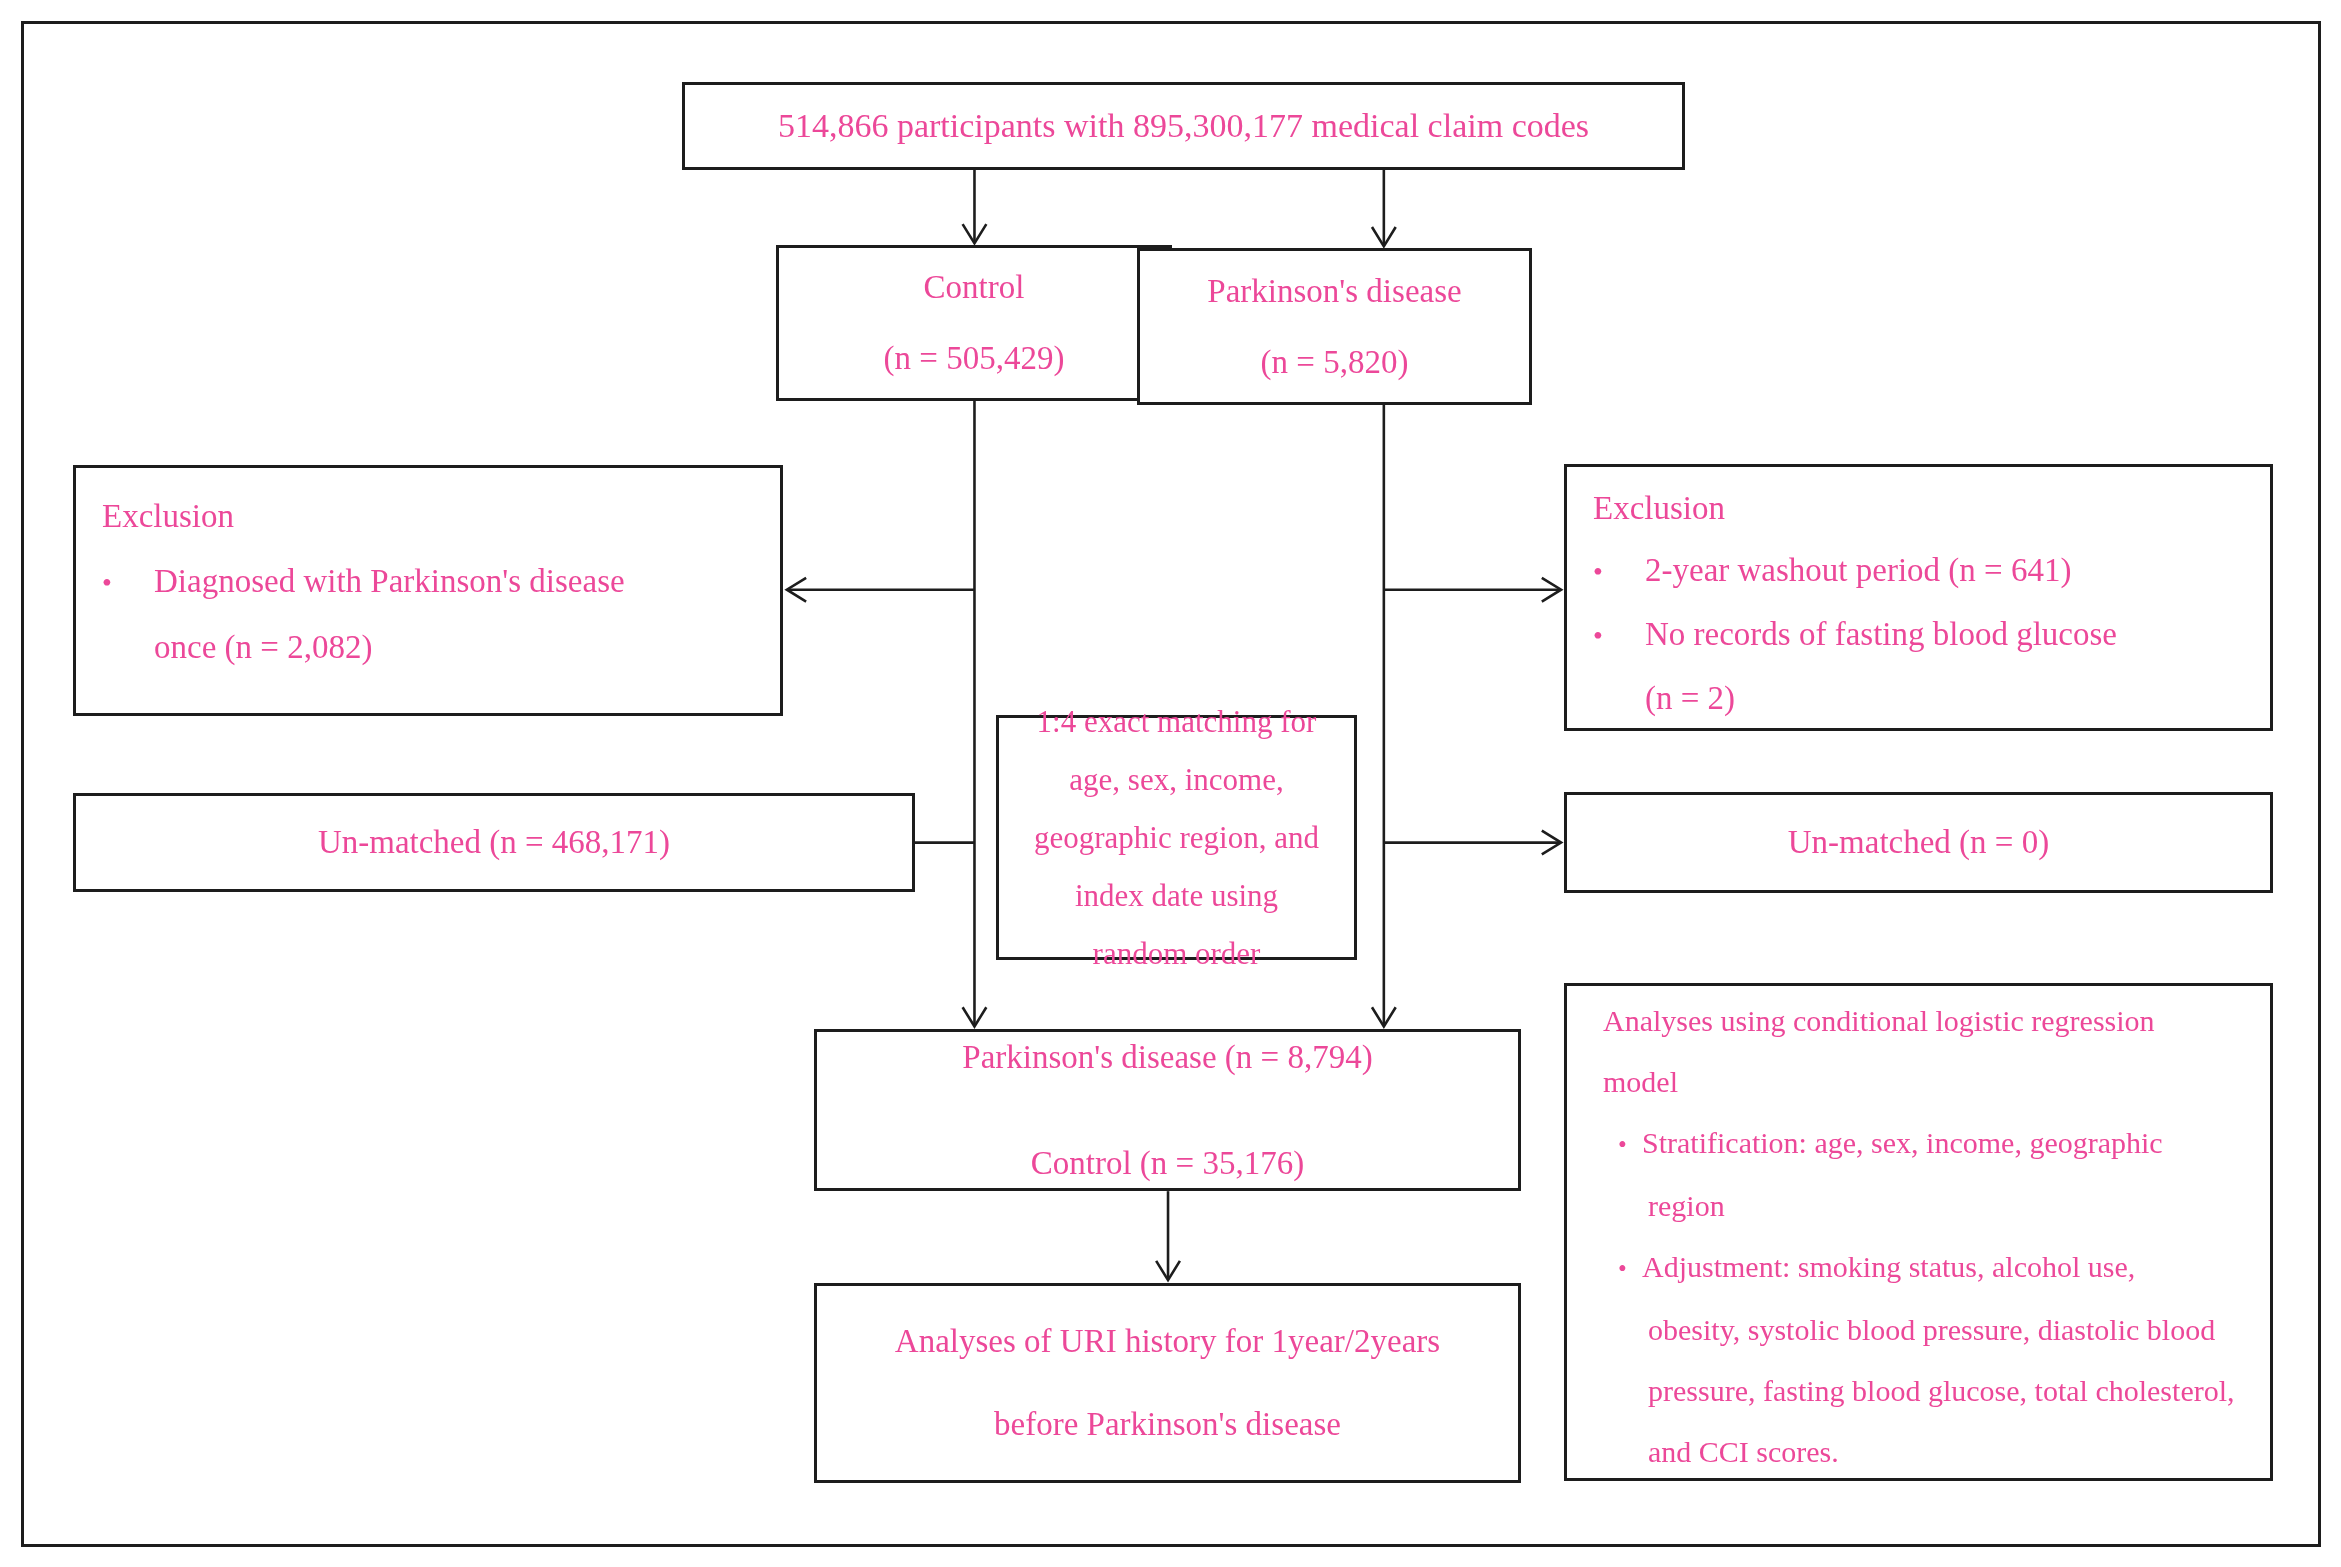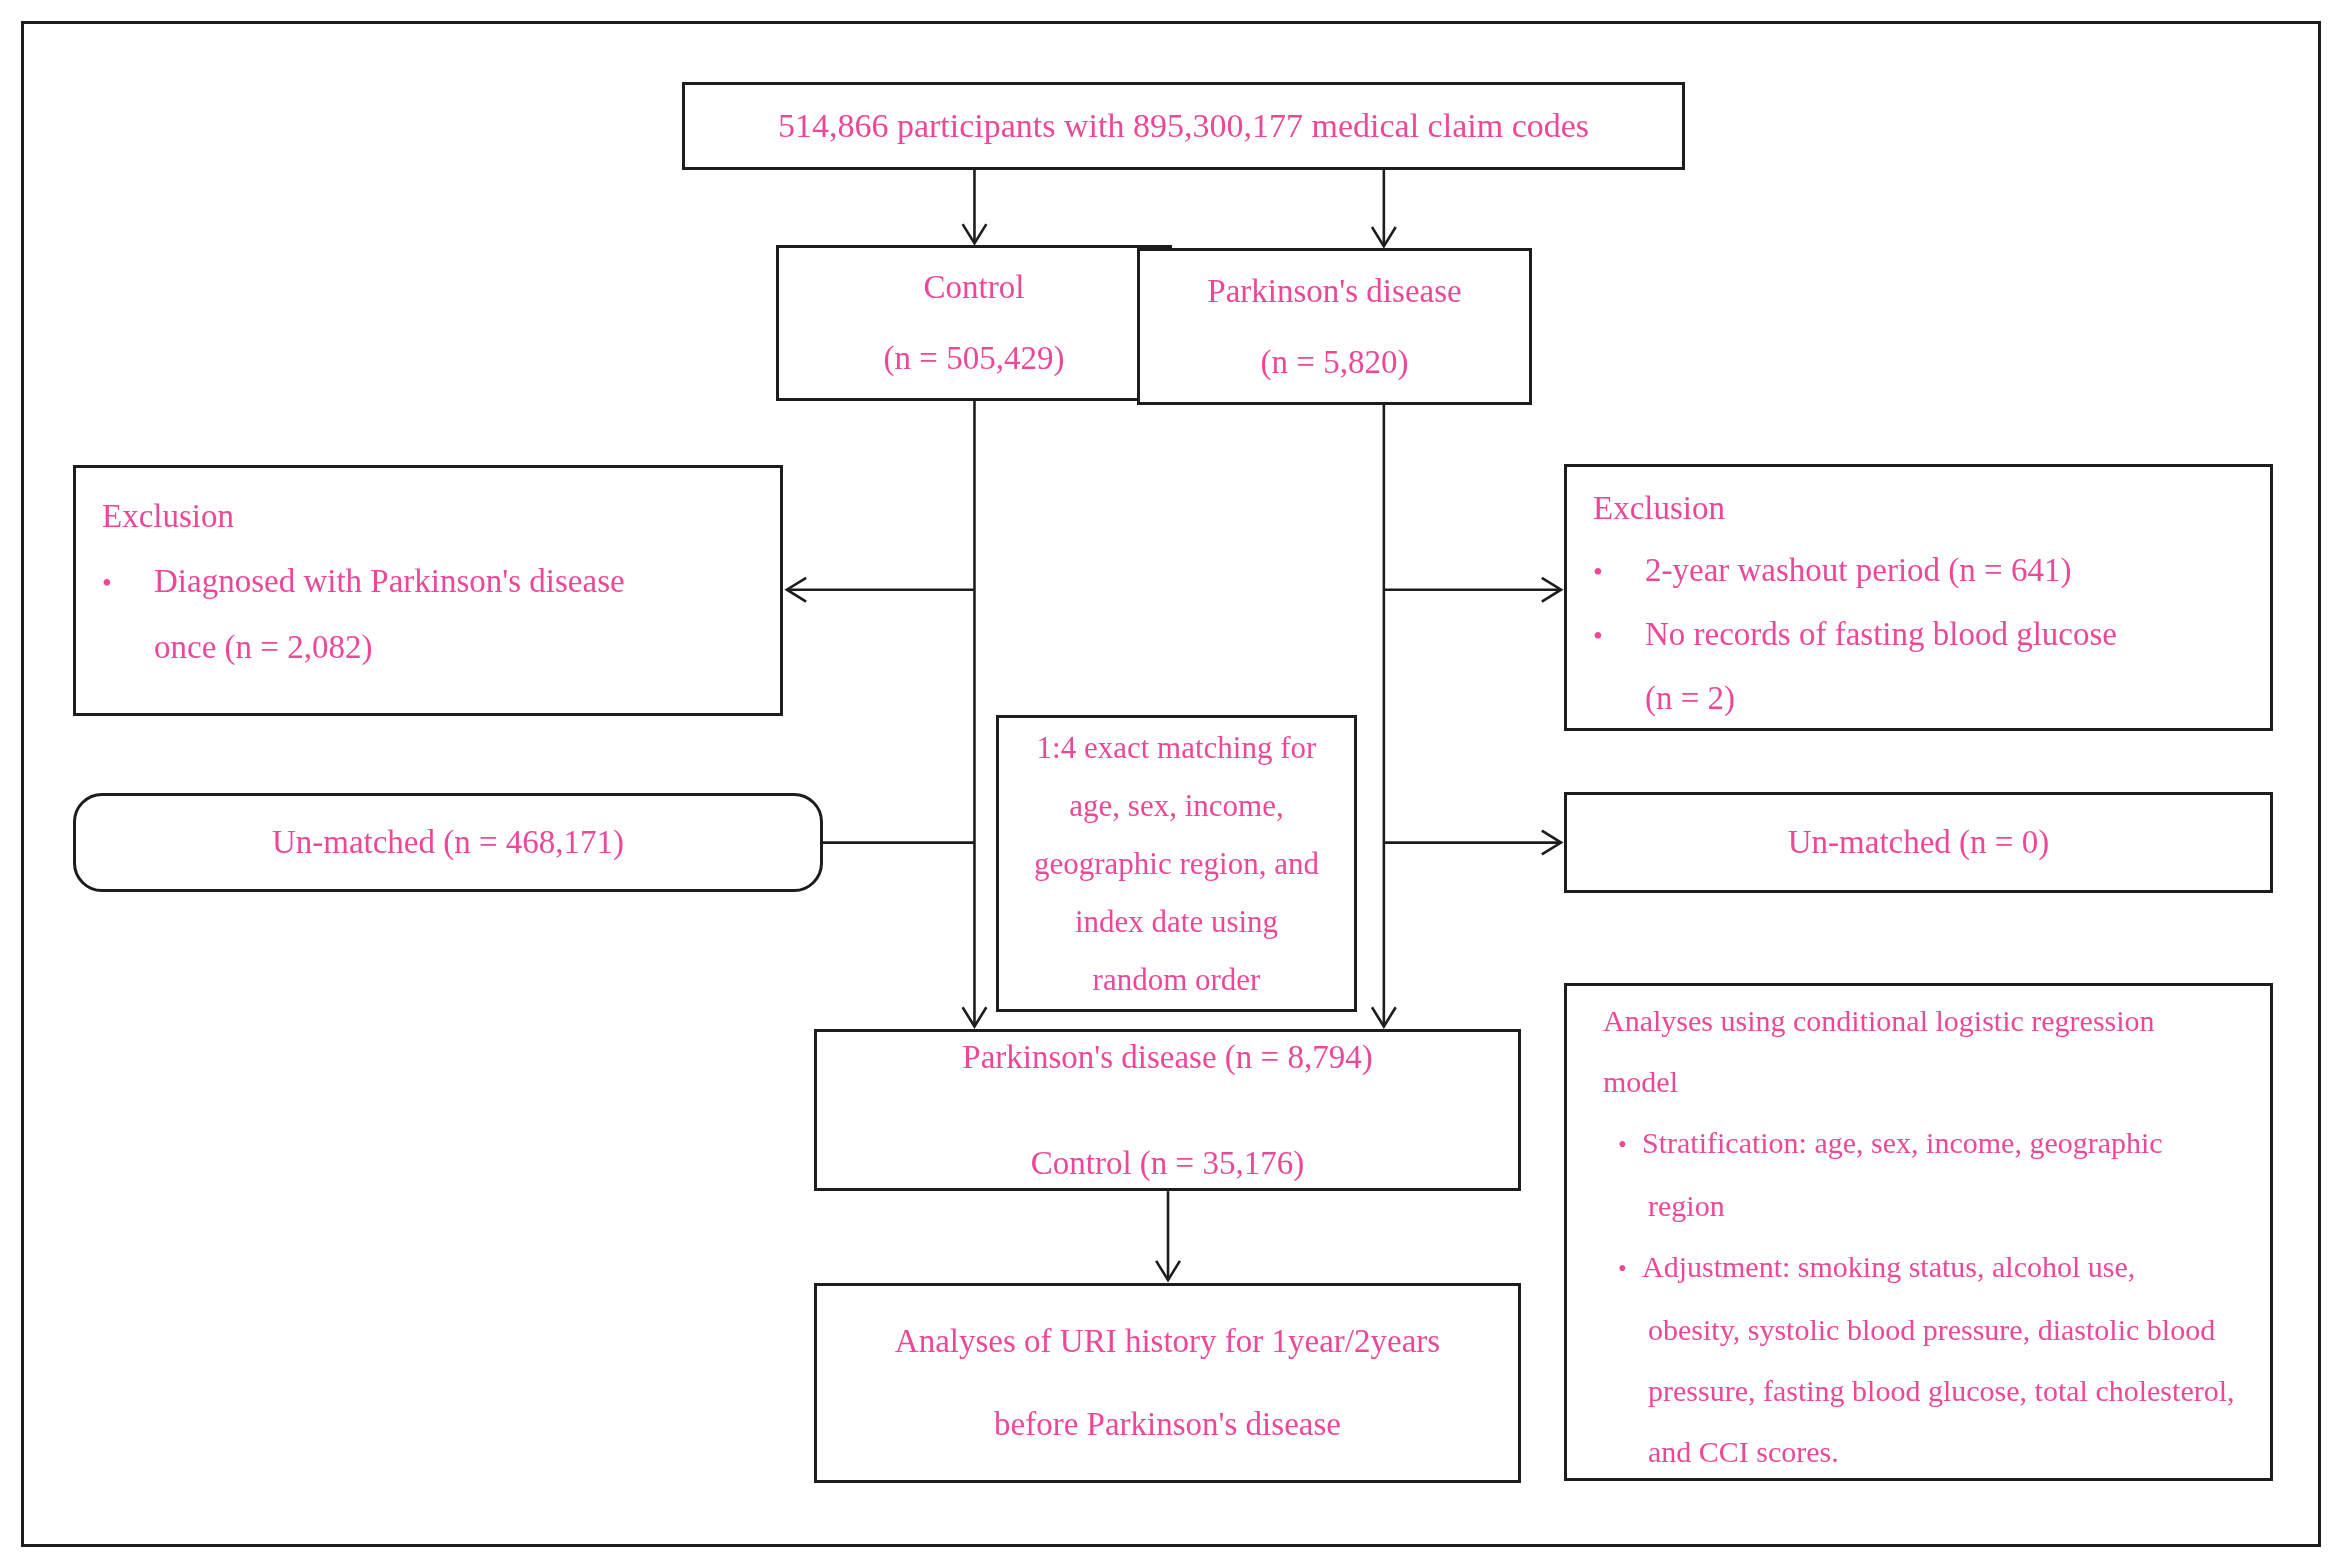--- a/index.html
+++ b/index.html
@@ -115,29 +115,29 @@
       <span class="bullet">•</span>
       <span>2-year washout period (n = 641)</span>
     </div>
     <div class="row">
       <span class="bullet">•</span>
       <span>No records of fasting blood glucose</span>
     </div>
     <div class="row cont">(n = 2)</div>
   </div>
 
-  <div class="box center-box matching-box" style="left:996px; top:715px; width:361px; height:297px;">
+  <div class="box center-box matching-box" style="left:996px; top:715px; width:361px; height:245px;">
     <span class="cline">1:4 exact matching for</span>
     <span class="cline">age, sex, income,</span>
     <span class="cline">geographic region, and</span>
     <span class="cline">index date using</span>
     <span class="cline">random order</span>
   </div>
 
-  <div class="box center-box" style="left:73px; top:793px; width:750px; height:99px;border-radius:29px;">
+  <div class="box center-box" style="left:73px; top:793px; width:842px; height:99px;">
     <span class="cline">Un-matched (n = 468,171)</span>
   </div>
 
   <div class="box center-box" style="left:1564px; top:792px; width:709px; height:101px;">
     <span class="cline">Un-matched (n = 0)</span>
   </div>
 
   <div class="box center-box matched" style="left:814px; top:1029px; width:707px; height:162px;gap:32px;">
     <span class="cline">Parkinson's disease (n = 8,794)</span>
     <span class="cline">Control (n = 35,176)</span>

